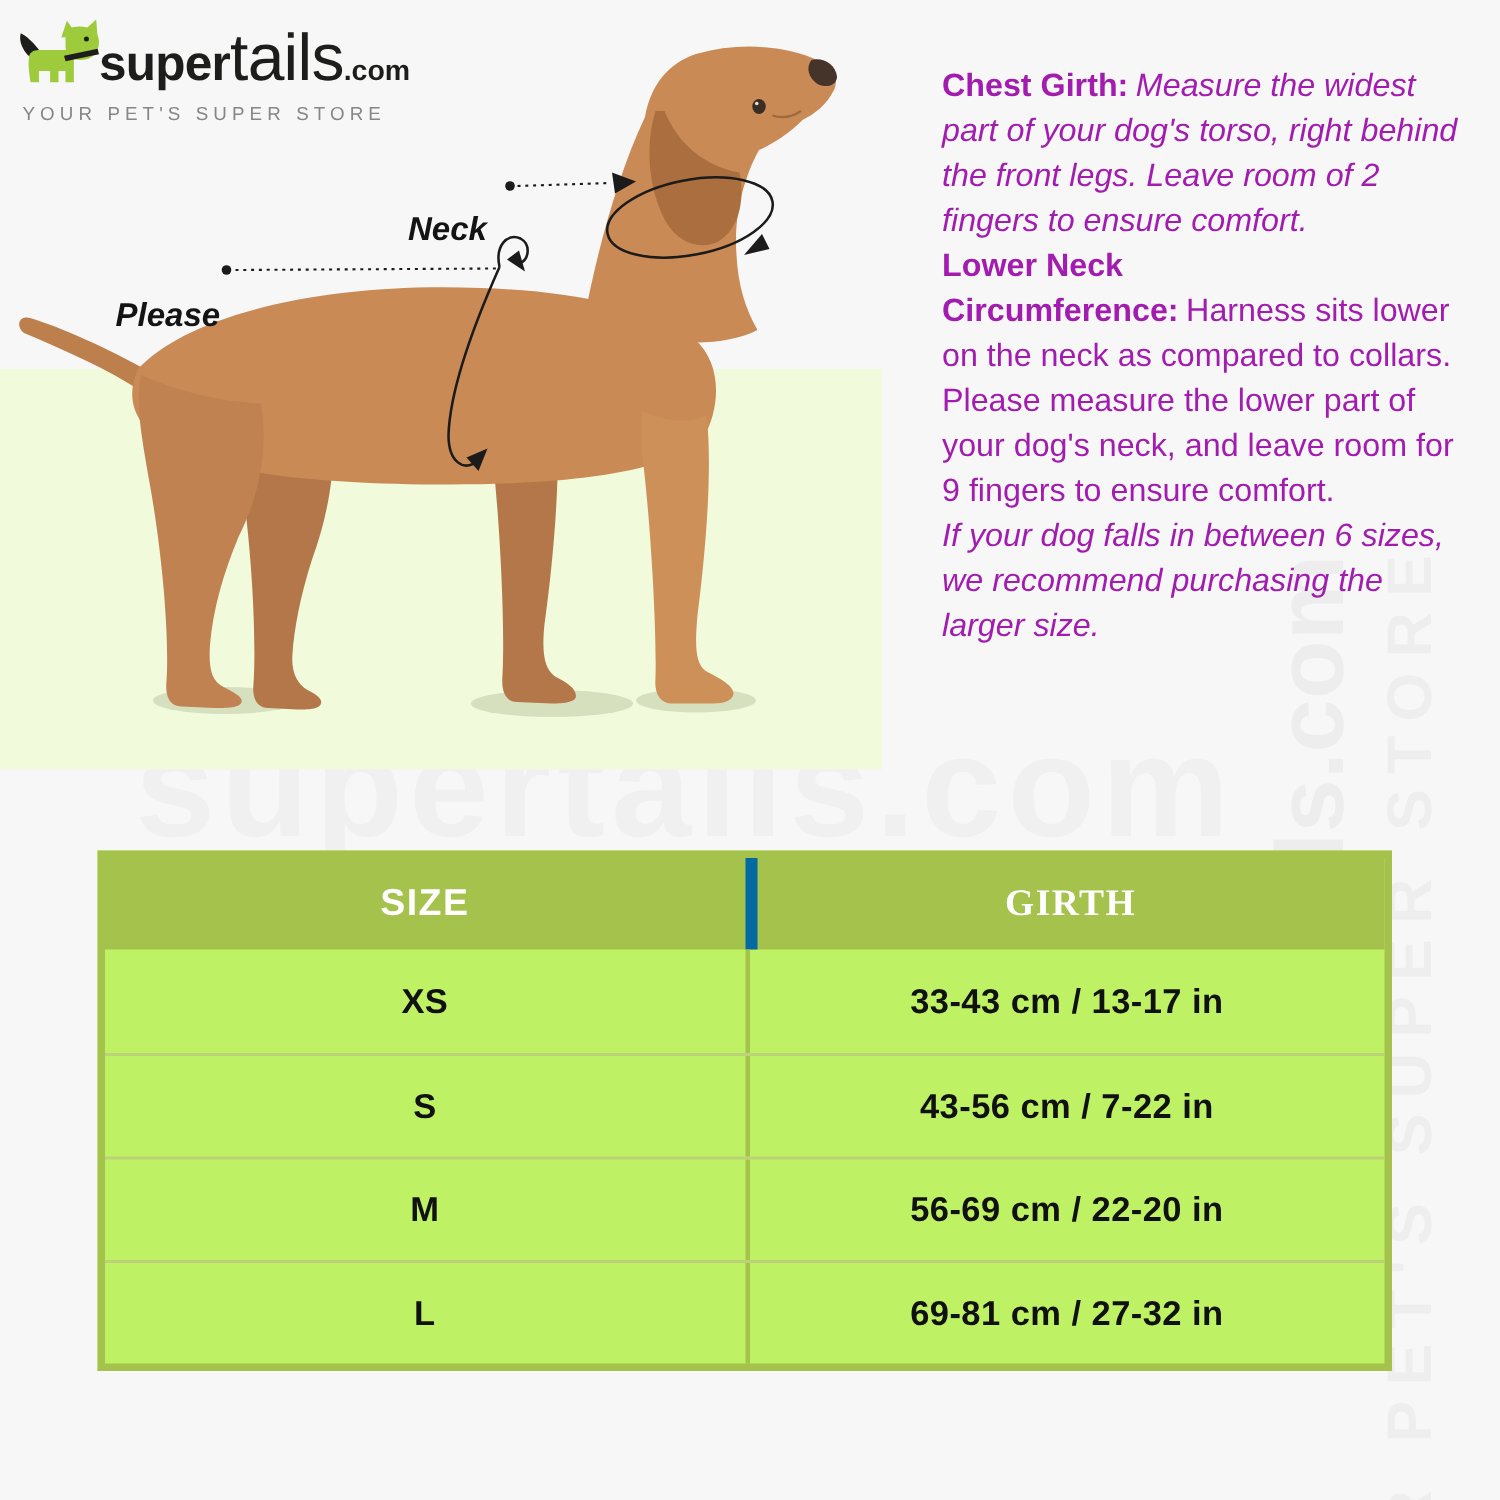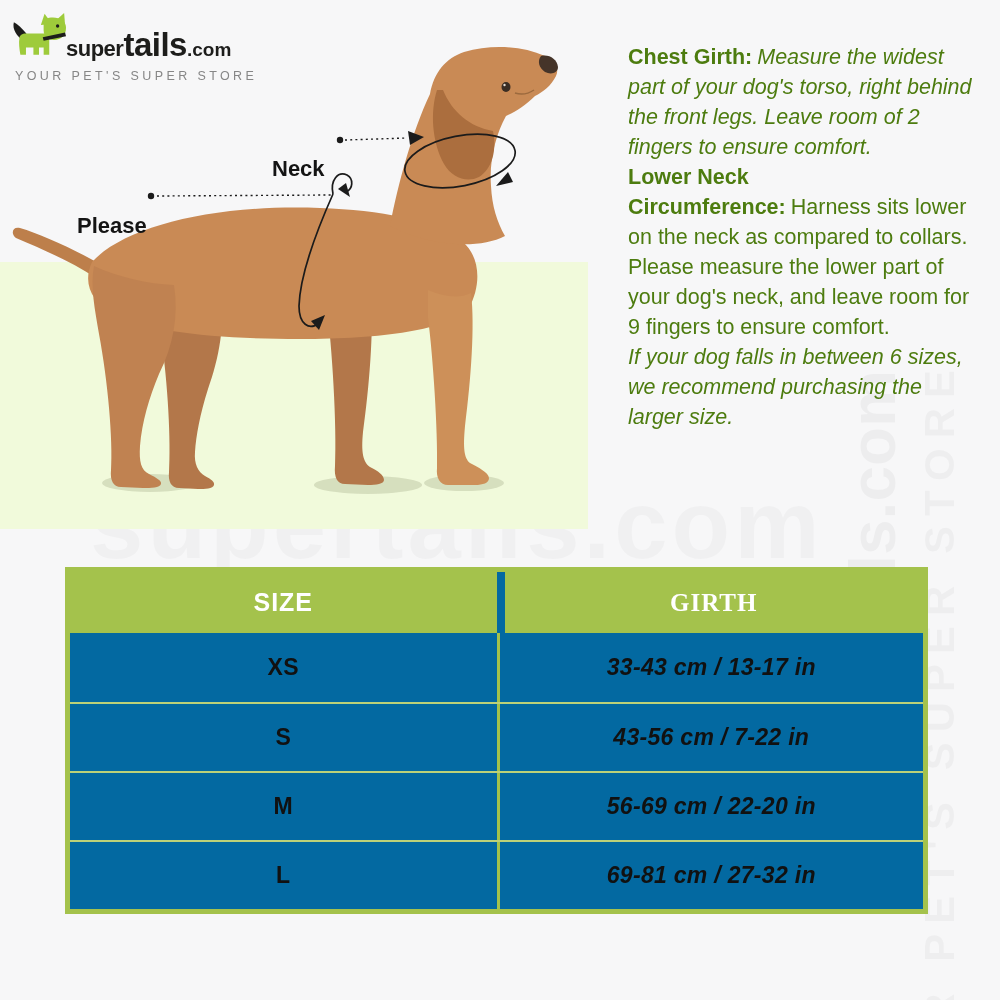--- a/index.html
+++ b/index.html
@@ -15,53 +15,53 @@
   .wm { position:absolute; z-index:0; color:#000; pointer-events:none; white-space:nowrap; font-weight:700; }
   .wm-v1 { left:836px; top:370px; font-size:64px; opacity:0.035; writing-mode:vertical-rl; transform:rotate(180deg); }
   .wm-v2 { left:916px; top:360px; font-size:42px; letter-spacing:10px; opacity:0.03; writing-mode:vertical-rl; transform:rotate(180deg); }
   .wm-h1 { left:90px; top:470px; font-size:96px; opacity:0.025; letter-spacing:4px; }
 
   
   .logo { position:absolute; left:10px; top:12px; z-index:3; }
   .logo-row { display:flex; align-items:flex-end; }
   .logo-icon { width:58px; height:54px; flex:0 0 auto; }
   .logo-text { display:flex; align-items:baseline; margin-left:-2px; padding-bottom:2px; }
-  .lg-super { font-size:22px; font-weight:800; letter-spacing:-0.5px; }
-  .lg-tails { font-size:33px; font-weight:700; letter-spacing:-0.5px; }
+  .lg-super { font-size:33px; font-weight:800; letter-spacing:-0.5px; }
+  .lg-tails { font-size:44px; font-weight:400; letter-spacing:-0.5px; }
   .lg-com   { font-size:19px; font-weight:700; }
   .logo-tagline { margin-top:3px; padding-left:5px; font-size:12.5px; letter-spacing:3.4px; color:#868686; font-weight:400; }
 
   
-  .dog-figure { position:absolute; left:0; top:34px; width:600px; height:500px; z-index:1; }
+  .dog-figure { position:absolute; left:0; top:18px; width:600px; height:500px; z-index:1;font-style:italic; }
   .dog-figure svg { display:block; width:600px; height:500px; }
   .anno-label { position:absolute; z-index:2; font-size:22px; font-weight:700; color:#141414; }
   .neck-label { left:272px; top:122px; }
   .chest-label { left:77px; top:179px; }
 
   
   .instructions { position:absolute; left:628px; top:42px; width:350px; z-index:2;
-                  font-size:21.5px; line-height:30px; color:#4d7c0f; }
+                  font-size:21.5px; line-height:30px; color:#a21caf; }
   .instructions p { margin:0; }
   .p-chest { margin-bottom:30px; }
   .p-note  { margin-top:37px; font-style:italic; }
   .head-inline { font-weight:700; margin-right:5px; }
   .body-italic { font-style:italic; }
 
   
   .size-table { position:absolute; left:65px; top:567px; width:863px; z-index:2;
-                background:#0369a1; border:5px solid #a4c24c; }
+                background:#bef264; border:5px solid #a4c24c; }
   .st-header { display:flex; height:61px; background:#a4c24c; }
   .st-header .st-cell { flex:1 1 50%; display:flex; align-items:center; justify-content:center;
                         color:#ffffff; font-size:25px; font-weight:700; letter-spacing:1px; }
   .st-header .st-cell + .st-cell { border-left:8px solid #0369a1;font-family:Liberation Serif, serif; }
   .st-row { display:flex; height:69px; }
   .st-row + .st-row { border-top:2px solid #bcd178; }
   .st-row .st-cell { flex:1 1 50%; display:flex; align-items:center; justify-content:center;
                      font-size:23px; font-weight:700; color:#111111; letter-spacing:0.3px; }
-  .st-row .st-cell + .st-cell { border-left:3px solid #a4c24c;font-style:italic; }
+  .st-row .st-cell + .st-cell { border-left:3px solid #a4c24c; }
 </style>
 </head>
 <body>
 
 <div class="canvas">
 
   <div class="wm wm-v1">supertails.com</div>
   <div class="wm wm-v2">YOUR PET'S SUPER STORE</div>
   <div class="wm wm-h1">supertails.com</div>
 

